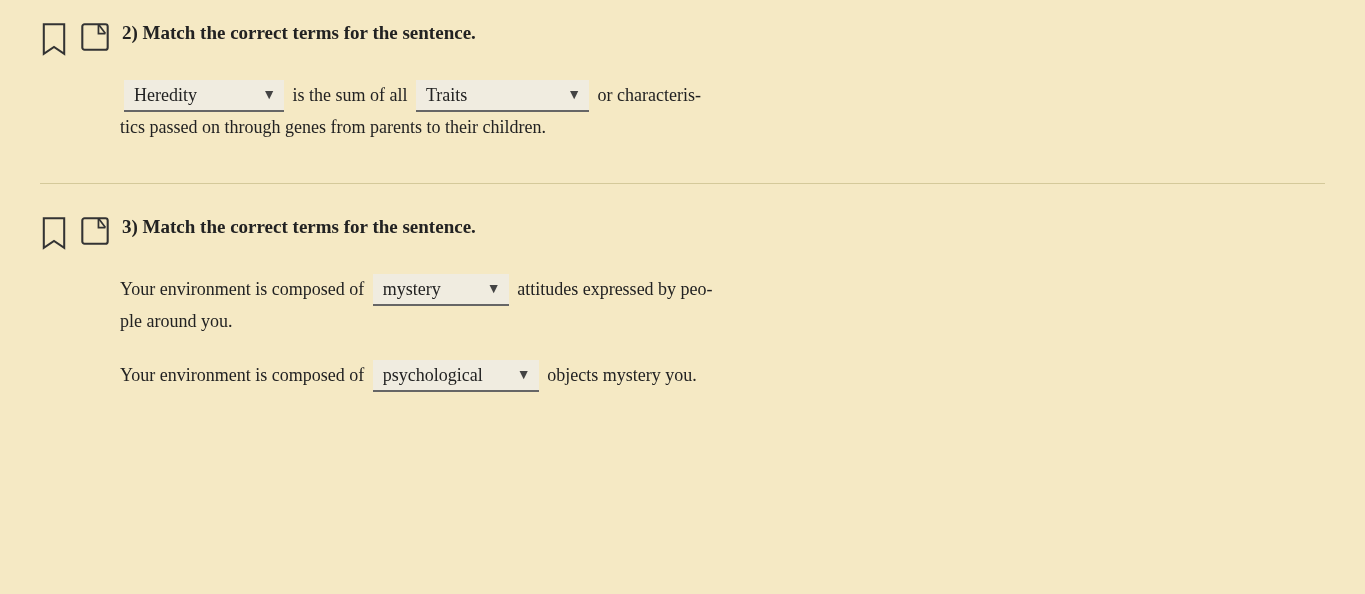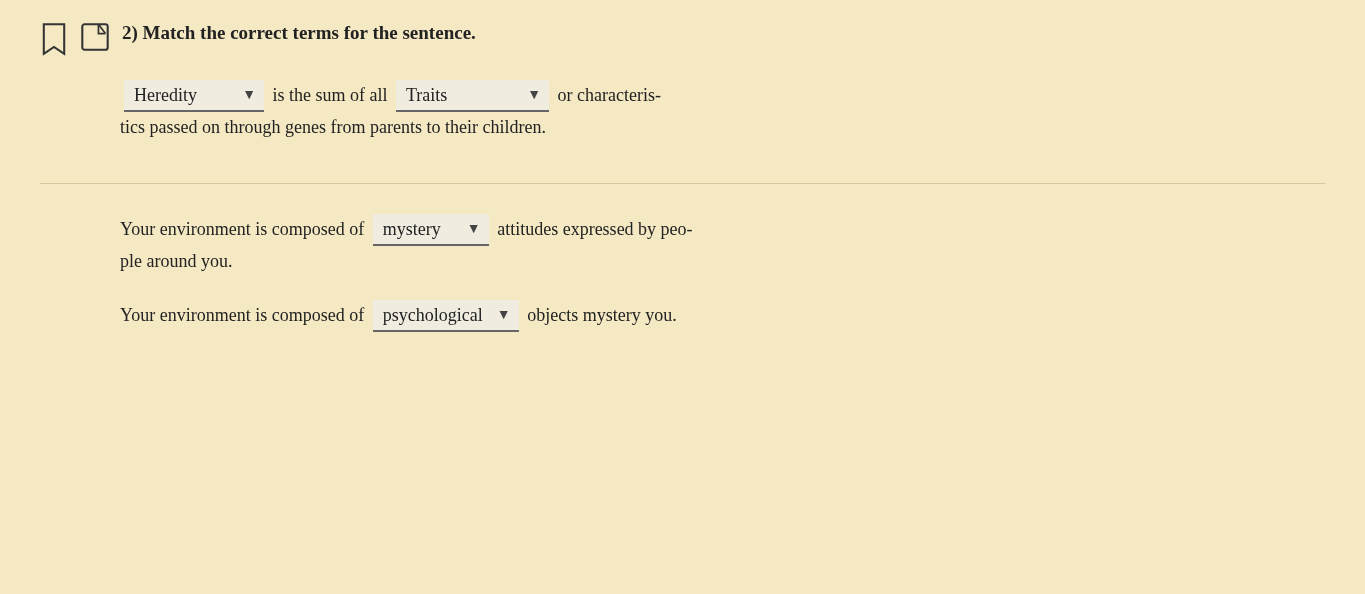--- a/index.html
+++ b/index.html
@@ -63,21 +63,21 @@
       background-color: #f0ece0;
       border-bottom: 2px solid #666;
       margin: 0 4px;
     }
 
     .select-wrapper select {
       appearance: none;
       -webkit-appearance: none;
       background: transparent;
       border: none;
-      padding: 5px 36px 5px 10px;
+      padding: 5px 56px 5px 10px;
       font-size: 18px;
       font-family: Georgia, 'Times New Roman', serif;
       color: #222;
       cursor: pointer;
       outline: none;
     }
 
     .select-arrow {
       position: absolute;
       right: 8px;
@@ -134,20 +134,35 @@
       </select>
       <span class="select-arrow">▼</span>
     </span>
     <span> or characteris-<br>tics passed on through genes from parents to their children.</span>
   </div>
 </div>
 
 <hr class="divider">
 
 <div class="question-block">
+  <div class="question-header">
+
+    <svg class="icon-bookmark" viewBox="0 0 24 30" fill="none" xmlns="http://www.w3.org/2000/svg">
+      <path d="M3 2 H21 V28 L12 22 L3 28 Z" stroke="#333" stroke-width="1.8" fill="none"></path>
+    </svg>
+
+    <svg class="icon-note" viewBox="0 0 26 26" fill="none" xmlns="http://www.w3.org/2000/svg">
+      <rect x="2" y="2" width="22" height="22" rx="2" stroke="#333" stroke-width="1.8" fill="none"></rect>
+      <path d="M16 2 L16 10 L22 10" stroke="#333" stroke-width="1.5" fill="none"></path>
+      <path d="M16 2 L22 10" stroke="#333" stroke-width="1.5"></path>
+    </svg>
+    <span class="question-label">
+      <span>3</span>) <span>Match the correct terms for the sentence.</span>
+    </span>
+  </div>
 
   <div class="sentence-block">
     <span>Your environment is composed of </span>
     <span class="select-wrapper">
       <select>
         <option>mystery</option>
         <option>attitudes</option>
         <option>objects</option>
         <option>behaviors</option>
       </select>

